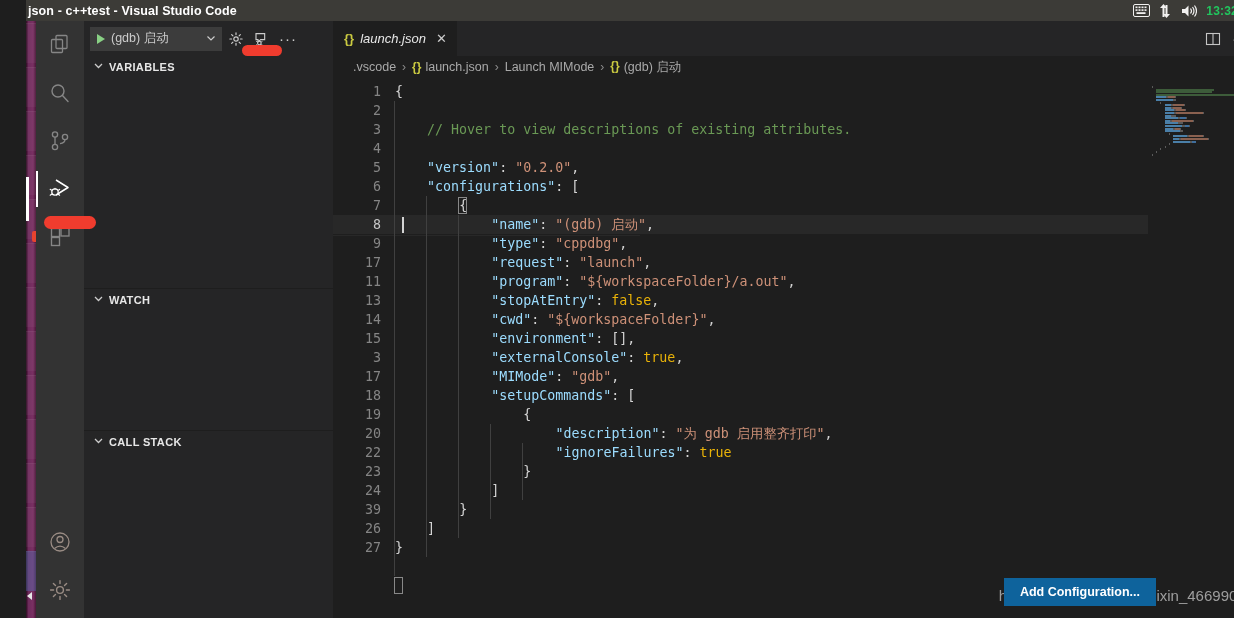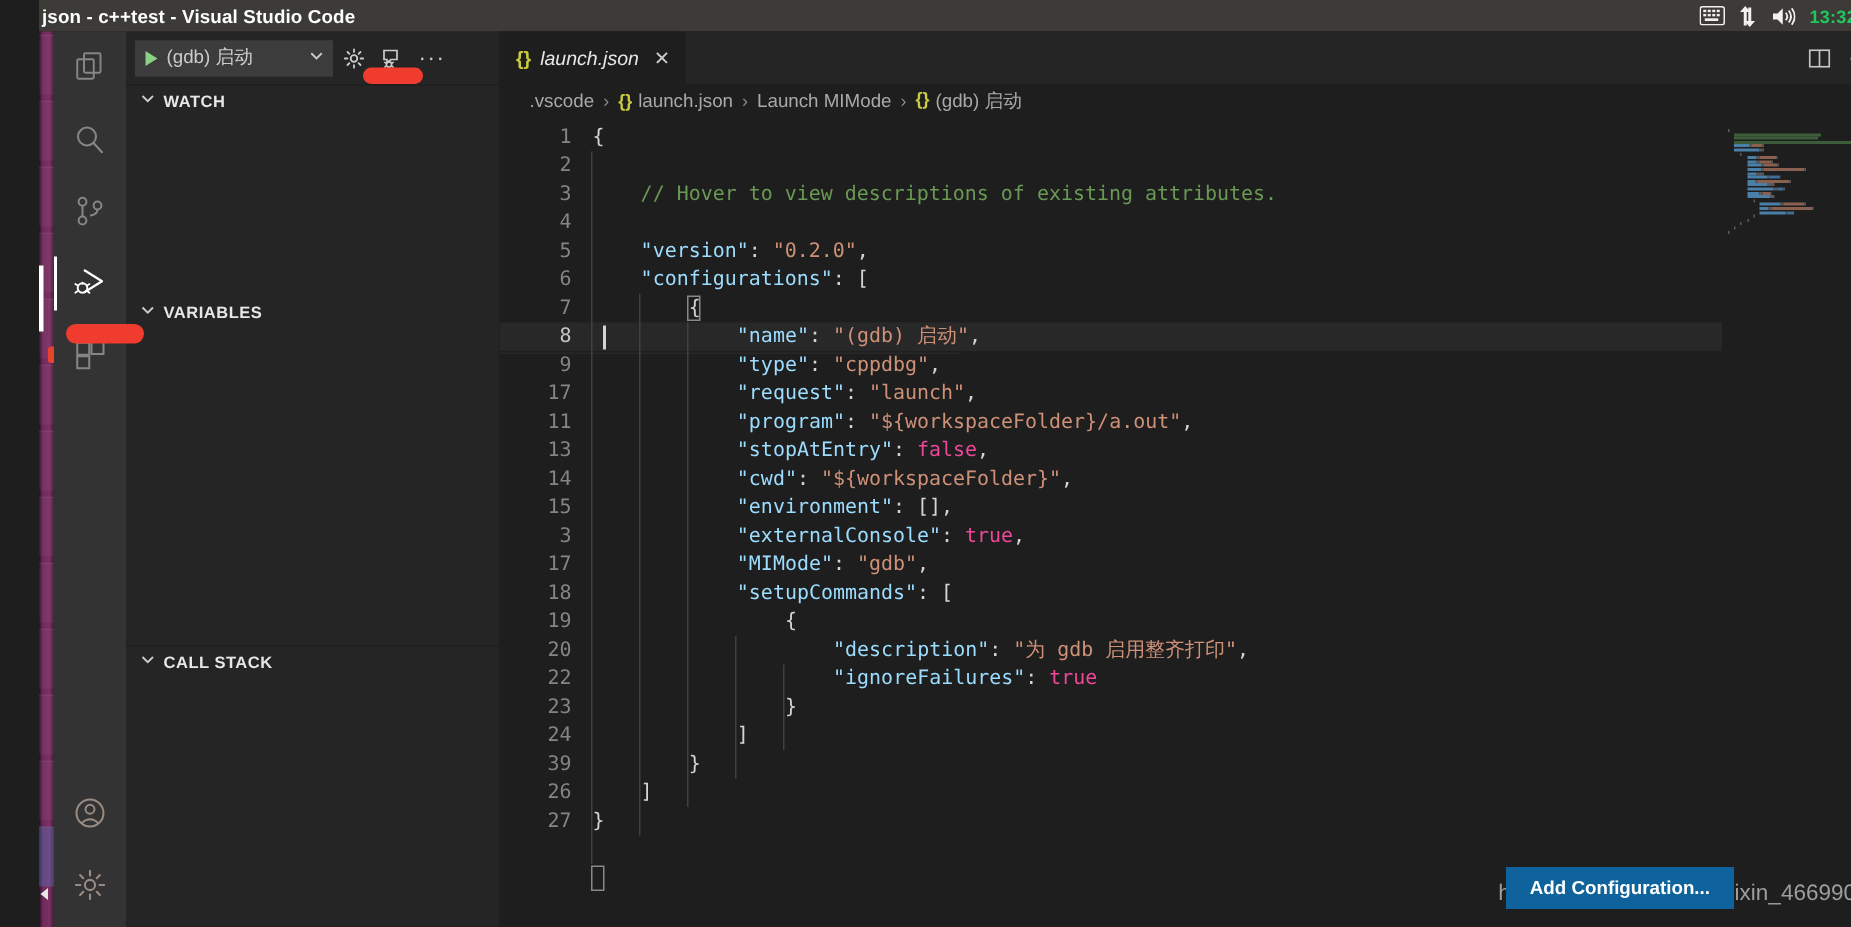--- a/index.html
+++ b/index.html
@@ -175,21 +175,21 @@
   .ln.cur { color: #c6c6c6; }
   .ltext { position: absolute; left: 62px; top: 0; }
   .cursor {
     position: absolute; left: 69px; top: 2px; width: 2px; height: 16px;
     background: #d4d4d4;
   }
   
   .t-cmt  { color: #6a9955; }
   .t-key  { color: #9cdcfe; }
   .t-str  { color: #ce9178; }
-  .t-bool { color: #ec4899; }
+  .t-bool { color: #eab308; }
   .t-pct  { color: #d4d4d4; }
   .t-brk  { color: #d4d4d4; }
 
   
   .guide {
     position: absolute; top: 0; width: 1px;
     background: #404040;
   }
   .bracket-box {
     position: absolute; width: 9px; height: 17px;
@@ -377,40 +377,40 @@
           <path d="M3 4 h13 v9 h-6 l-4 3.5 v-3.5 h-3 z" fill="none" stroke="#cccccc" stroke-width="1.7"></path>
           <circle cx="8" cy="18" r="2.6" fill="none" stroke="#cccccc" stroke-width="1.6"></circle>
           <path d="M8 14.6 L8 15.4 M4.9 16.5 L3.8 15.8 M4.9 19.7 L3.8 20.6 M11.1 16.5 L12.2 15.8 M11.1 19.7 L12.2 20.6" stroke="#cccccc" stroke-width="1.5" stroke-linecap="round"></path>
         </svg>
       </div>
       <div class="tb-btn">
         <span class="tb-dots">···</span>
       </div>
     </div>
 
+    <div class="pane" style="flex:0 0 232px;border-top:none">
+      <div class="pane-header">
+        <span class="chev">
+          <svg width="13" height="13" viewBox="0 0 13 13">
+            <path d="M3 5 L6.5 8.5 L10 5" fill="none" stroke="#cccccc" stroke-width="1.25"></path>
+          </svg>
+        </span>
+        <span class="pane-title">VARIABLES</span>
+      </div>
+      <div class="pane-body"></div>
+    </div>
+
     <div class="pane" style="flex:0 0 142px">
       <div class="pane-header">
         <span class="chev">
           <svg width="13" height="13" viewBox="0 0 13 13">
             <path d="M3 5 L6.5 8.5 L10 5" fill="none" stroke="#cccccc" stroke-width="1.25"></path>
           </svg>
         </span>
         <span class="pane-title">WATCH</span>
-      </div>
-      <div class="pane-body"></div>
-    </div>
-
-    <div class="pane" style="flex:0 0 232px;border-top:none">
-      <div class="pane-header">
-        <span class="chev">
-          <svg width="13" height="13" viewBox="0 0 13 13">
-            <path d="M3 5 L6.5 8.5 L10 5" fill="none" stroke="#cccccc" stroke-width="1.25"></path>
-          </svg>
-        </span>
-        <span class="pane-title">VARIABLES</span>
       </div>
       <div class="pane-body"></div>
     </div>
 
     <div class="pane" style="flex:1 1 auto">
       <div class="pane-header">
         <span class="chev">
           <svg width="13" height="13" viewBox="0 0 13 13">
             <path d="M3 5 L6.5 8.5 L10 5" fill="none" stroke="#cccccc" stroke-width="1.25"></path>
           </svg>

